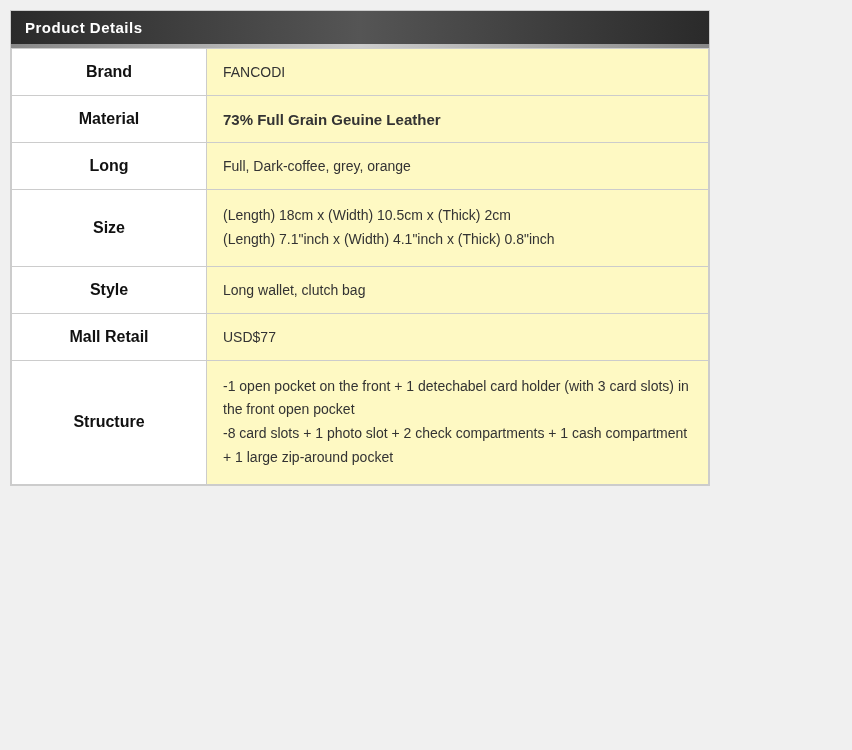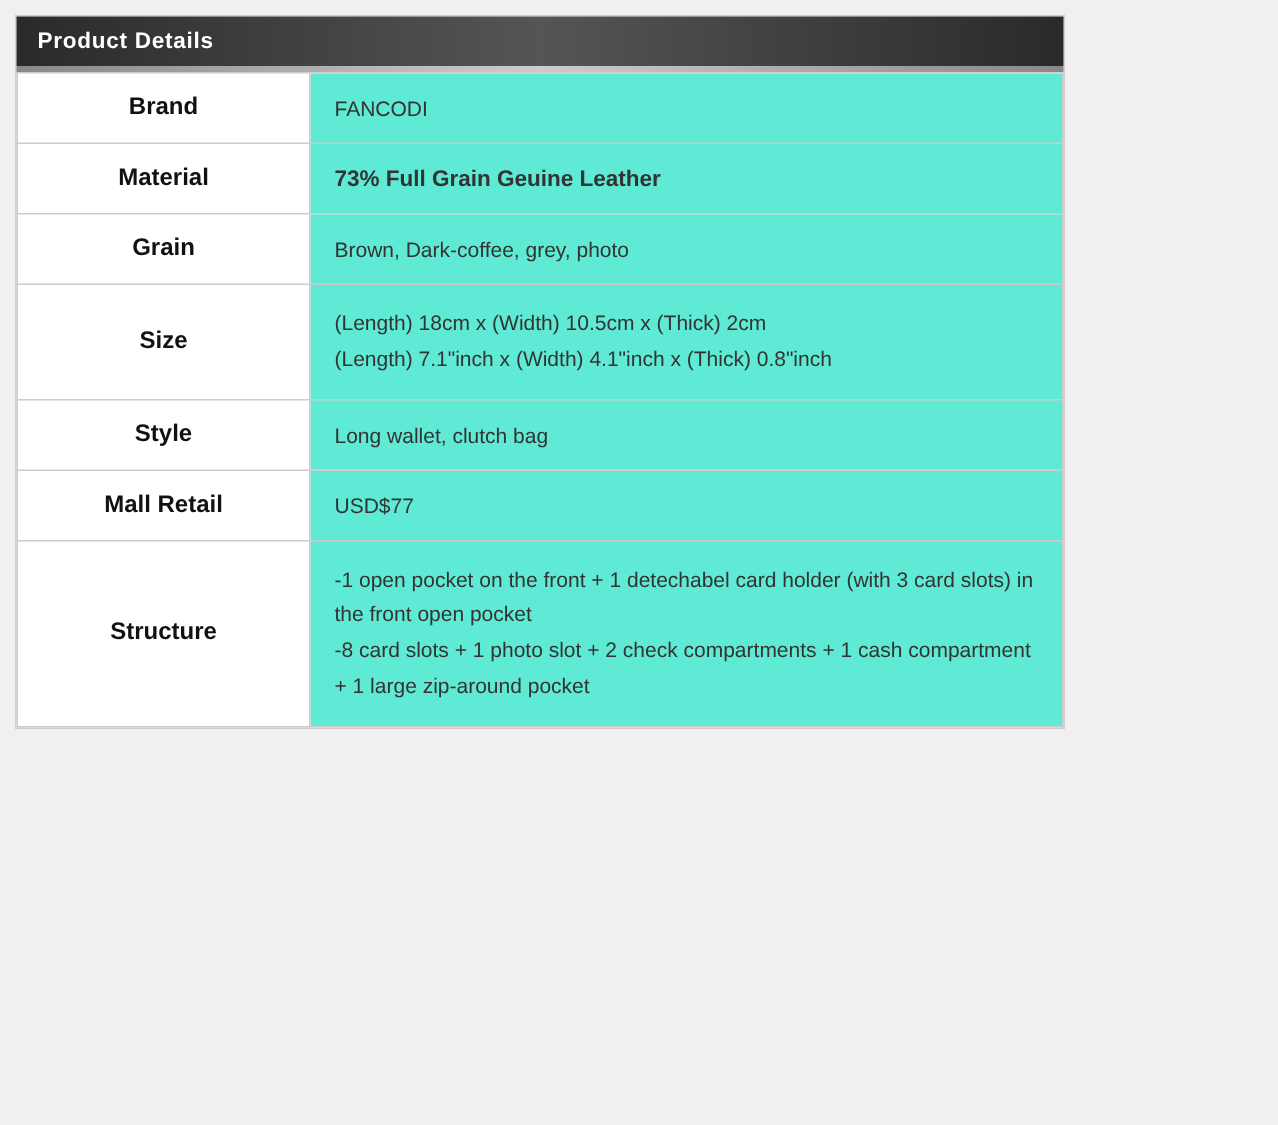--- a/index.html
+++ b/index.html
@@ -61,21 +61,21 @@
       text-align: center;
       font-weight: bold;
       font-size: 16px;
       color: #111;
       background: #fff;
     }
 
     .value-cell {
       font-size: 14px;
       color: #333;
-      background: #5eead4;
+      background: #fef9c3;
     }
 
     .value-cell.bold-value {
       font-weight: bold;
       font-size: 15px;
     }
 
     .size-line {
       display: block;
       line-height: 1.7;
@@ -96,22 +96,22 @@
       <tbody id="table-body">
       <tr>
             <td class="label-cell">Brand</td>
             <td class="value-cell">FANCODI</td>
           </tr>
           <tr>
             <td class="label-cell">Material</td>
             <td class="value-cell bold-value">73% Full Grain Geuine Leather</td>
           </tr>
           <tr>
-            <td class="label-cell">Grain</td>
-            <td class="value-cell">Brown, Dark-coffee, grey, photo</td>
+            <td class="label-cell">Long</td>
+            <td class="value-cell">Full, Dark-coffee, grey, orange</td>
           </tr>
           <tr>
             <td class="label-cell">Size</td>
             <td class="value-cell">
               <span class="size-line">(Length) 18cm x (Width) 10.5cm x (Thick) 2cm</span>
               <span class="size-line">(Length) 7.1"inch x (Width) 4.1"inch x (Thick) 0.8"inch</span>
             </td>
           </tr>
           <tr>
             <td class="label-cell">Style</td>

